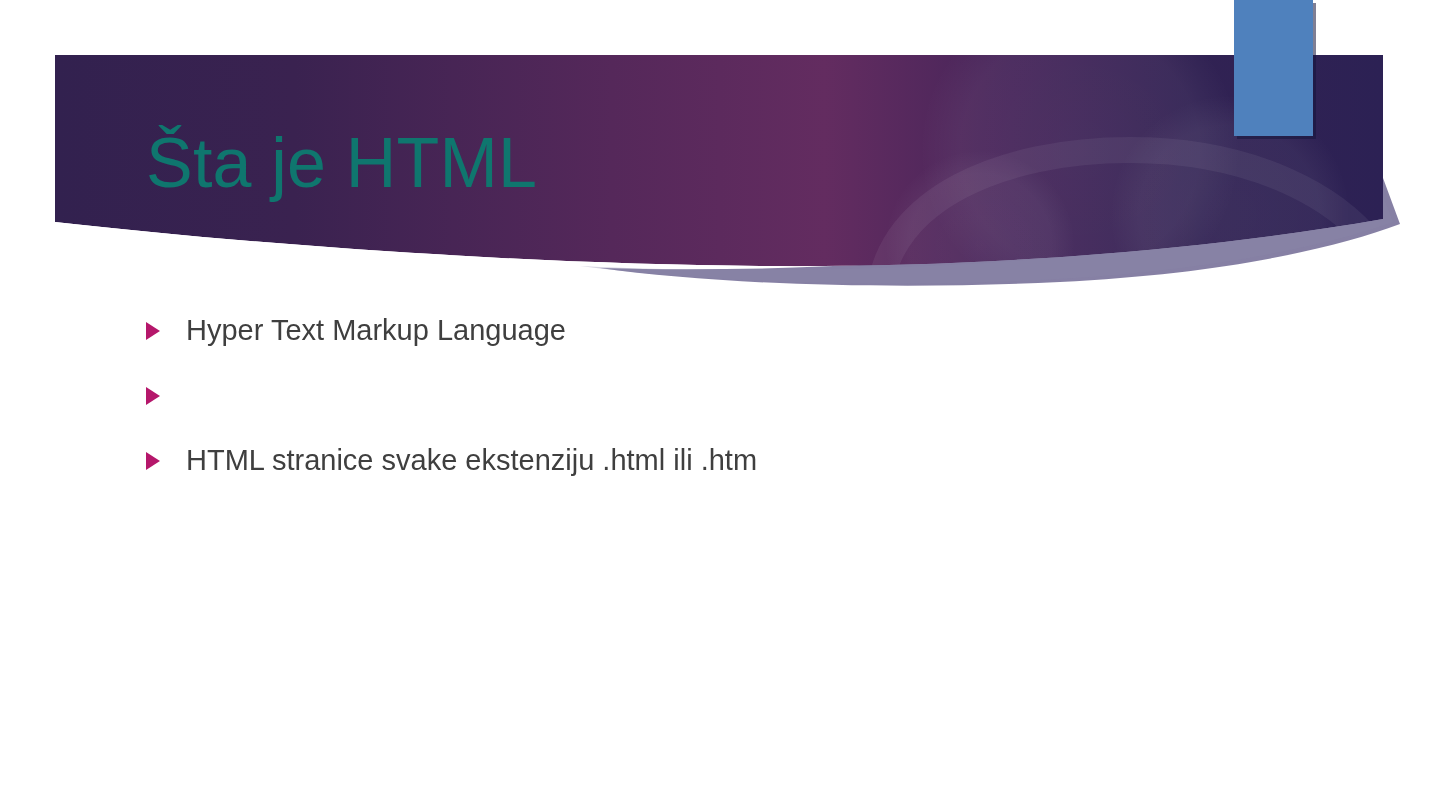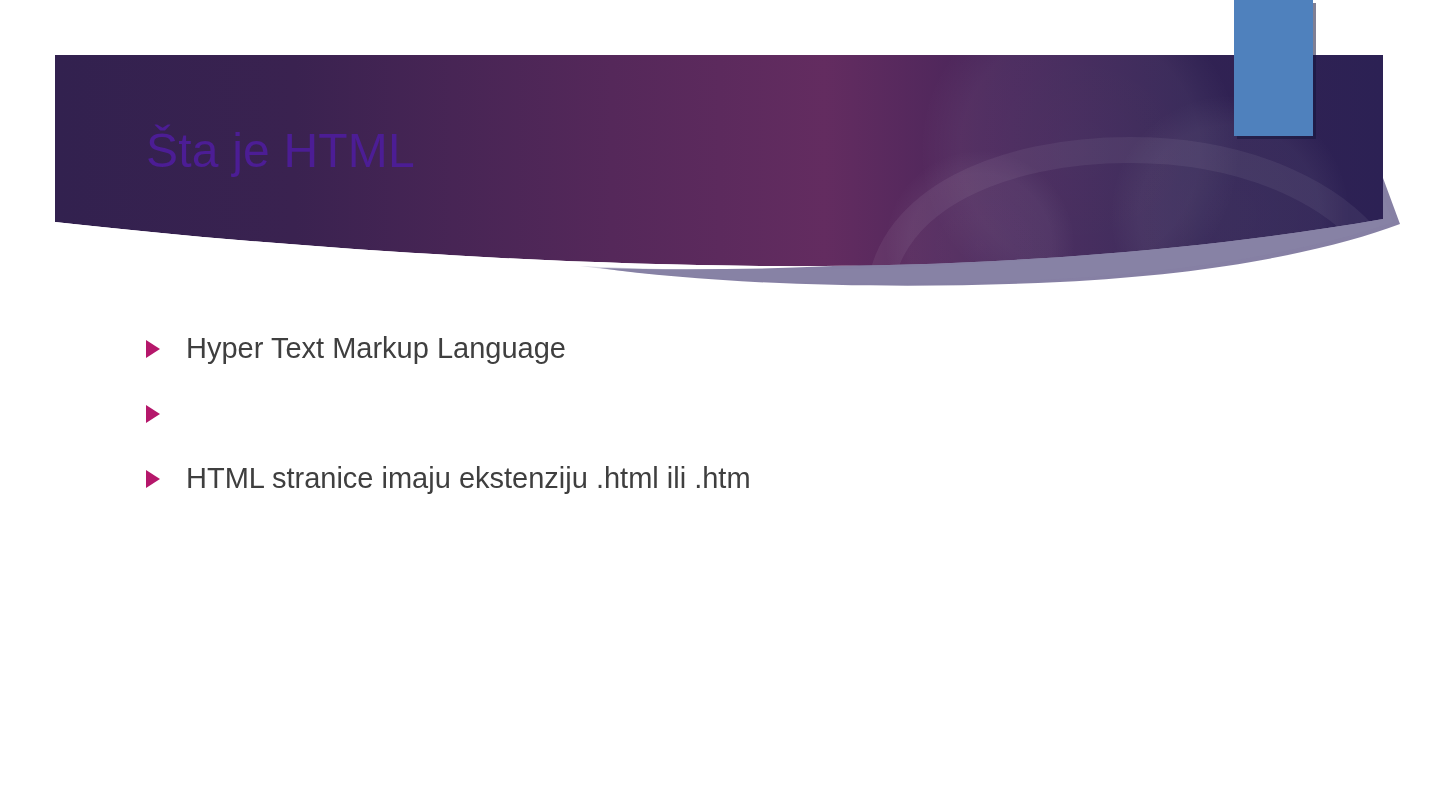--- a/index.html
+++ b/index.html
@@ -40,33 +40,33 @@
     height: 136px;
     background: #4F81BD;
     box-shadow: 3px 3px 0 rgba(22, 22, 60, 0.55);
   }
 
   
   .slide-title {
     position: absolute;
     left: 146px;
     top: 124px;
-    font-size: 48px;
+    font-size: 70px;
     line-height: 1.14;
     font-weight: 300;
-    color: #4c1d95;
+    color: #0f766e;
     letter-spacing: 0.2px;
     white-space: nowrap;
   }
 
   
   .bullet-list {
     position: absolute;
     left: 146px;
-    top: 328px;
+    top: 310px;
     width: 800px;
   }
   .bullet-item {
     display: flex;
     align-items: flex-start;
     height: 65px;
   }
   .bullet-marker {
     flex: 0 0 auto;
     width: 14px;
@@ -161,19 +161,19 @@
       <span class="bullet-text">Hyper Text Markup Language</span>
     </div>
 
     <div class="bullet-item">
       <span class="bullet-marker"></span>
     </div>
 
 
     <div class="bullet-item">
       <span class="bullet-marker"></span>
-      <span class="bullet-text">HTML stranice imaju ekstenziju .html ili .htm</span>
+      <span class="bullet-text">HTML stranice svake ekstenziju .html ili .htm</span>
     </div>
 
   </div>
 
 
 </div>
 
 </body></html>

